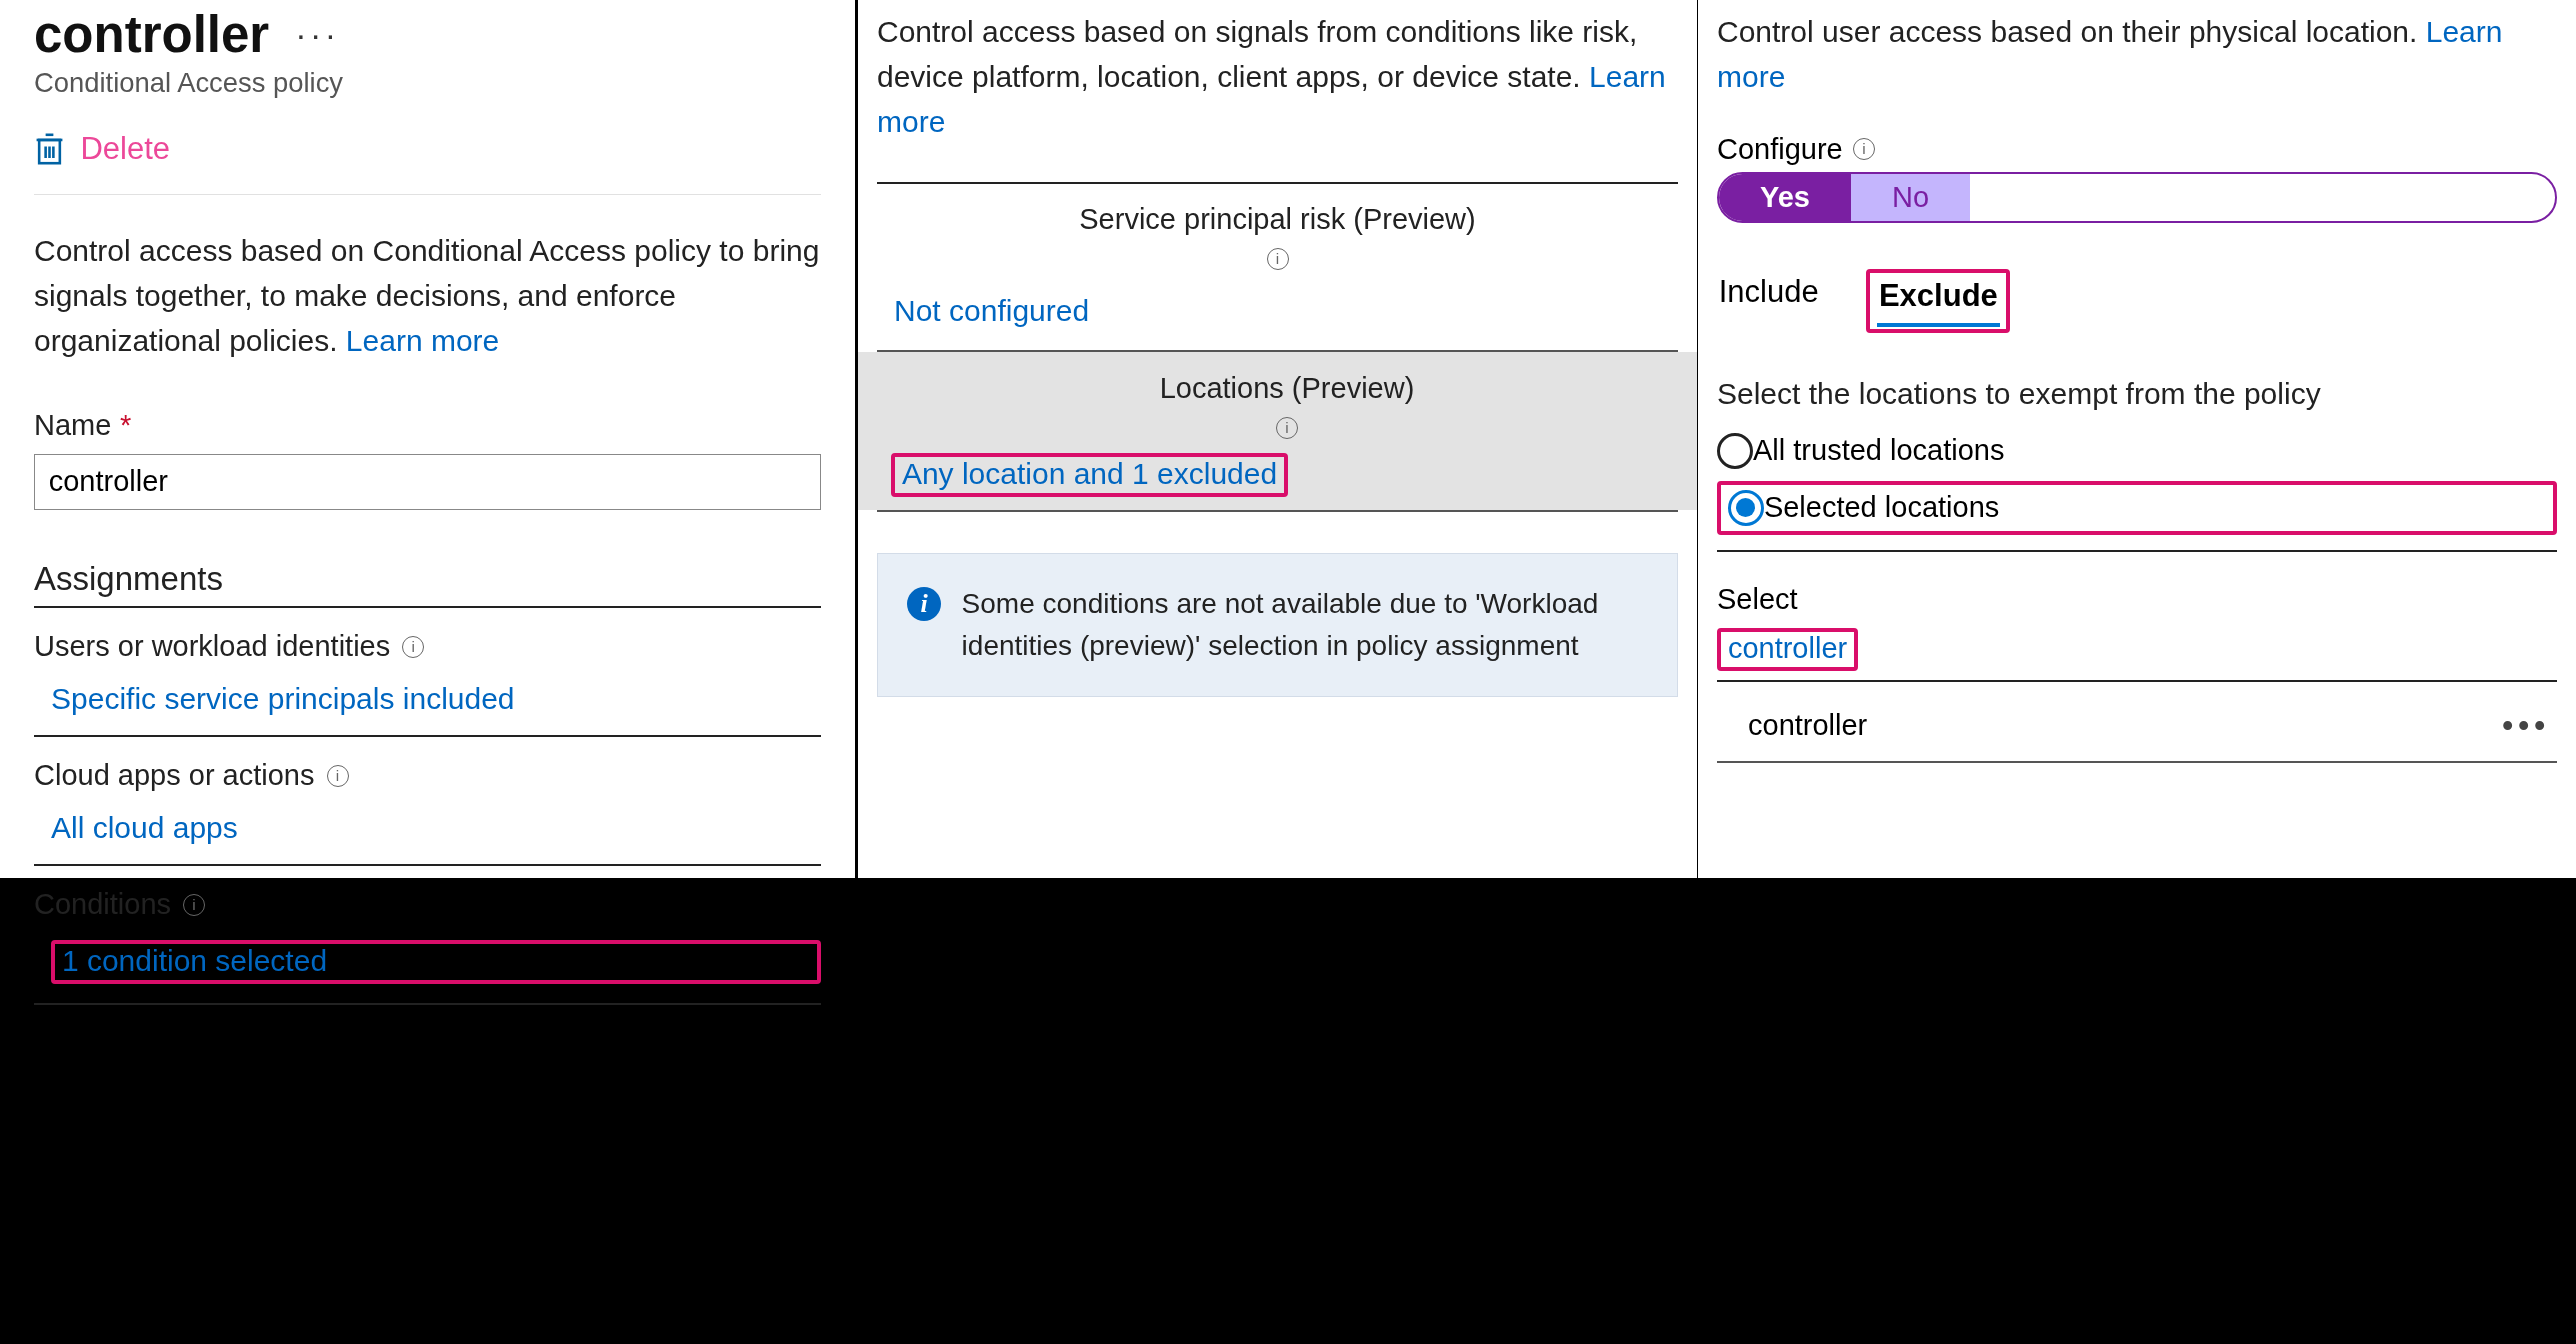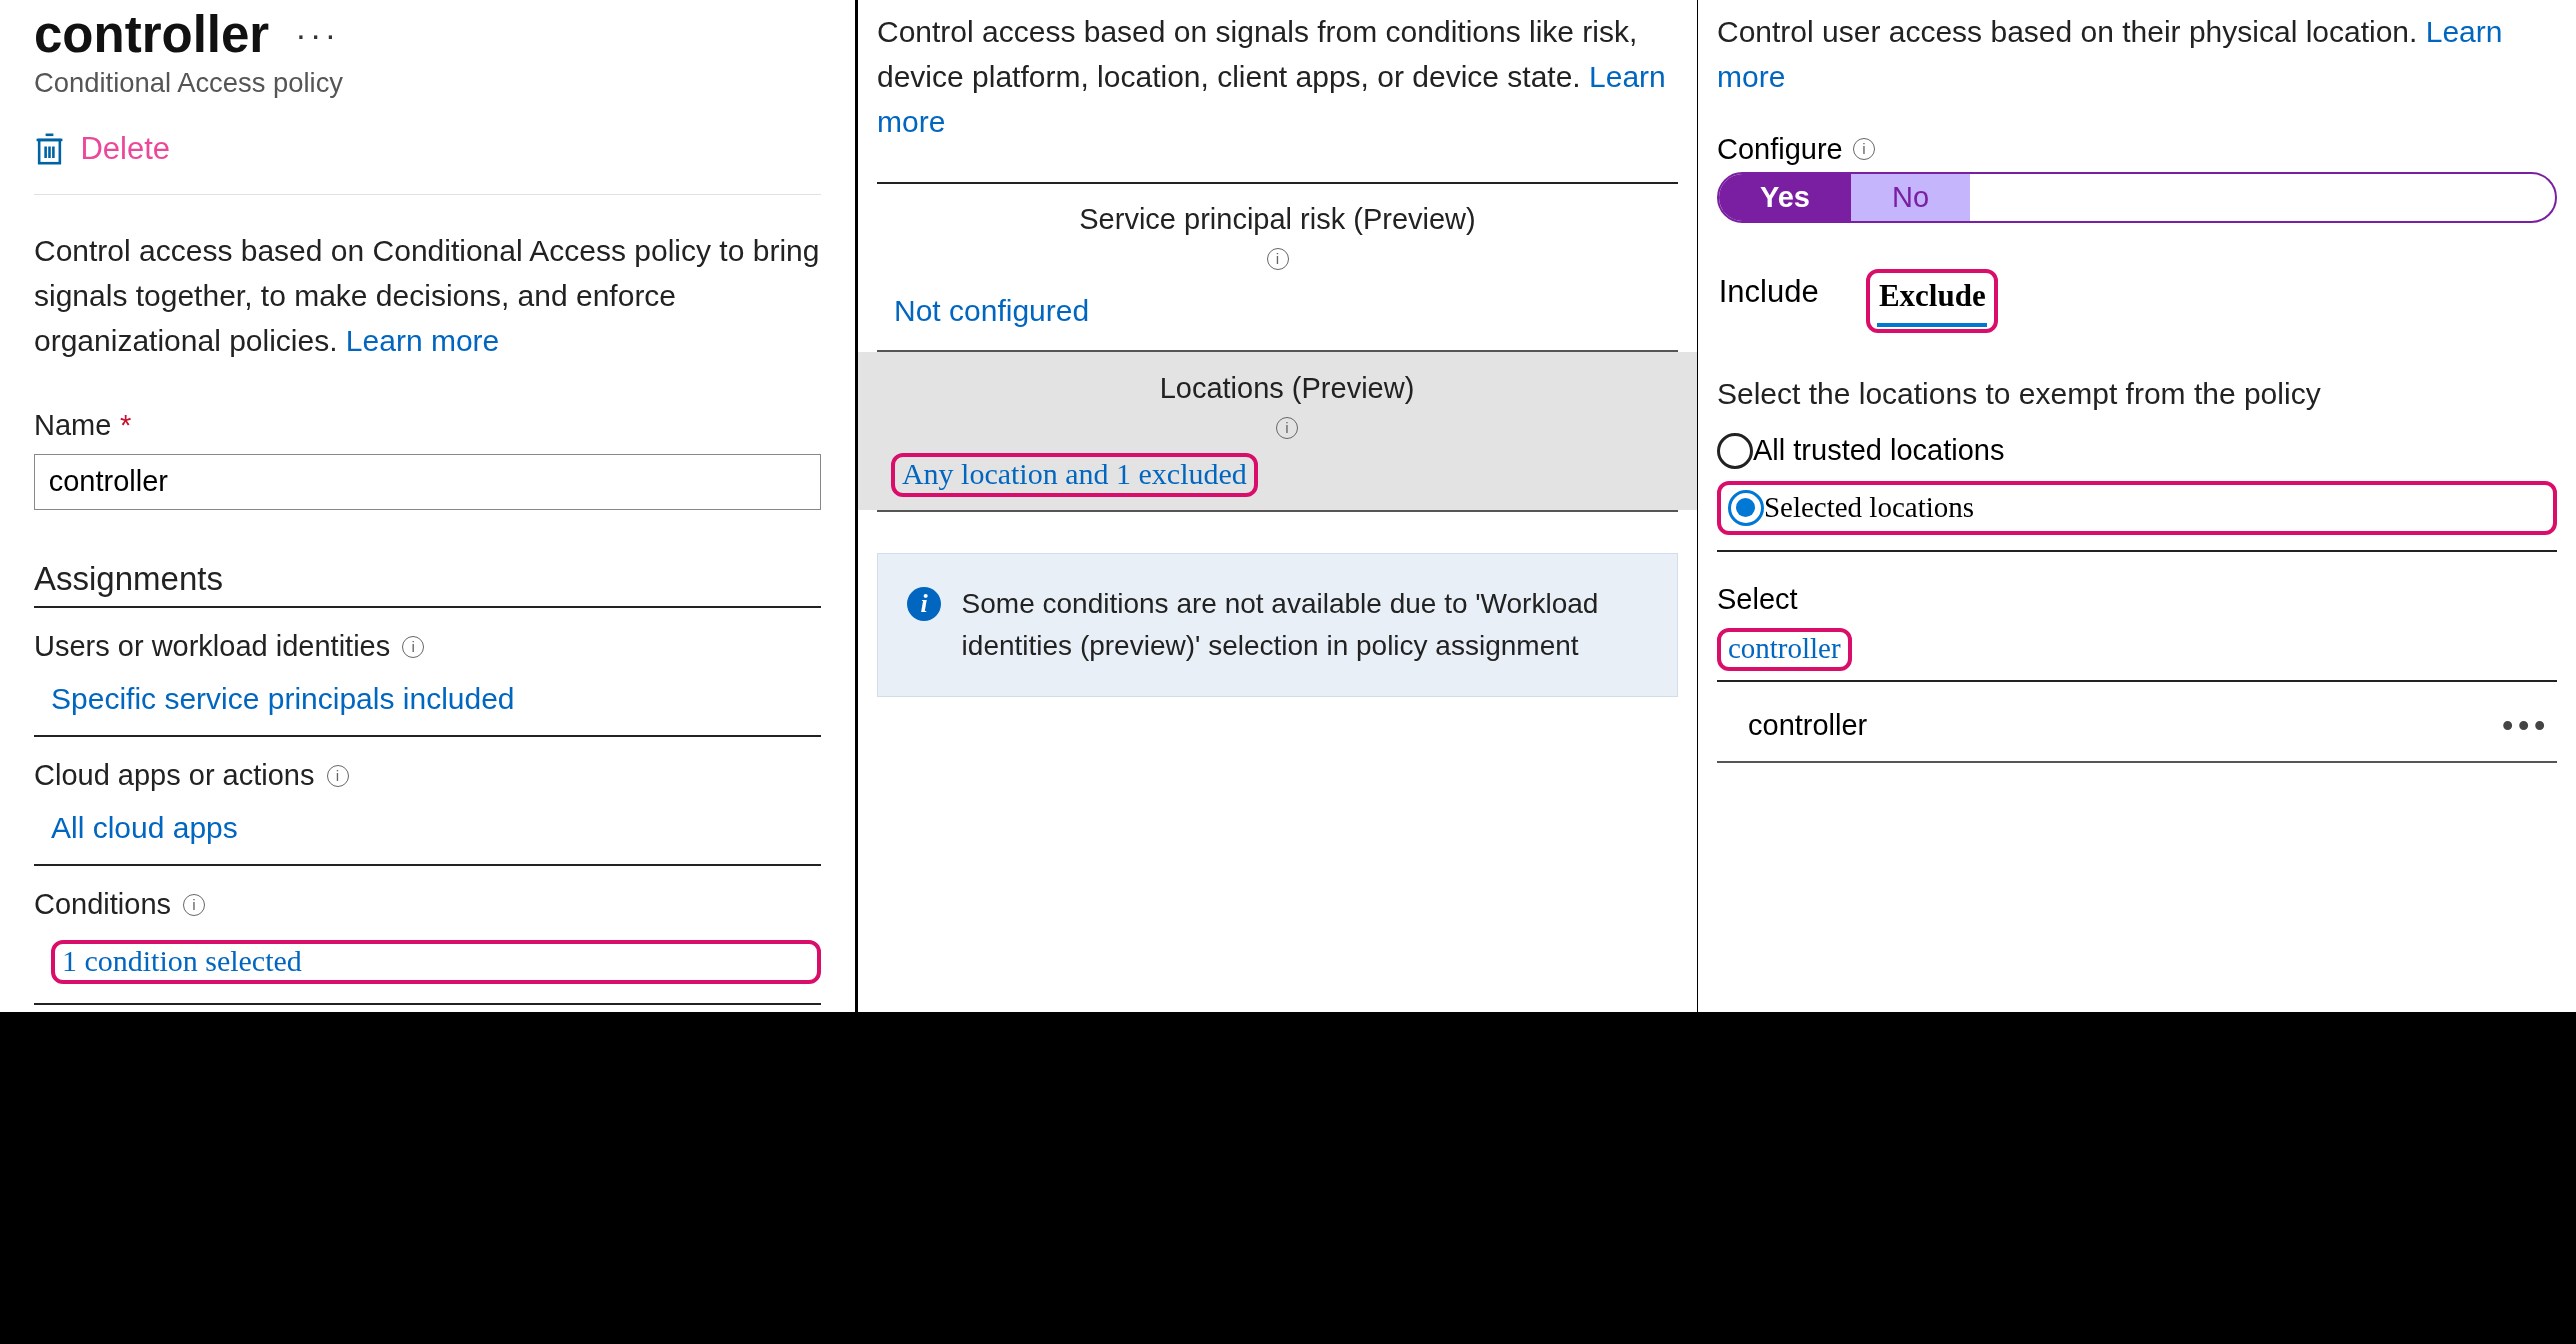--- a/index.html
+++ b/index.html
@@ -1,17 +1,17 @@
 <!DOCTYPE html>
 <html style="font-size:13.7px"><head>
 <meta charset="utf-8">
 <style>
   * { box-sizing: border-box; margin: 0; padding: 0; }
   html, body { width: 2576px; height: 1345px; font-family: "Segoe UI", Arial, sans-serif; background: #000; }
-  .page { display:flex; width:2576px; height:1012px; background:#fff; }
+  .page { display:flex; width:2576px; height:878px; background:#fff; }
   .col { border-right: 1.7px solid #000; padding: 8.6px 19px 20.6px 19px; display:flex; flex-direction:column; }
   .col1 { width:858px; border-right:3.4px solid #000; padding-top:0; padding-left:34px; padding-right:34px; }
   .col2 { width:840px; }
   .col3 { flex:1; border-right:none; }
 
   .title-row { display:flex; align-items:center; gap:26px; margin-top:5.1px; }
   .title { font-size:51px; font-weight:700; color:#111; }
   .more { font-size:34px; letter-spacing:3.4px; color:#333; }
   .subtitle { font-size:27.4px; color:#555; margin-top:3.4px; }
 
@@ -27,21 +27,21 @@
   .req { color:#c8102e; }
   .text-input { width:100%; font-size:29px; padding:10.3px 13.7px; border:1.7px solid #888; margin-top:12px; }
 
   .section-hdr { font-size:33px; color:#222; margin-top:50px; border-bottom:2.6px solid #222; padding-bottom:8.6px; }
 
   .item-label { display:flex; align-items:center; gap:12px; font-size:29px; color:#222; margin-top:22px; }
   .info-icon { width:22px; height:22px; border:1.7px solid #666; border-radius:50%; display:inline-flex; align-items:center; justify-content:center; font-size:15.4px; color:#666; }
   .item-link { font-size:30px; margin:19px 0 0 17px; display:inline-block; }
   .item-sep { border:none; border-top:2.6px solid #222; margin-top:19px; }
 
-  .highlight-box { border:4.3px solid #d90e6a; border-radius:12px; padding:0 6.9px 1.7px 6.9px; display:inline-block;font-family:Liberation Serif, serif; }
+  .highlight-box { border:4.3px solid #d90e6a; border-radius:4px; padding:0 6.9px 1.7px 6.9px; display:inline-block; }
 
   
   .cond-hdr { font-size:29px; color:#222; display:flex; align-items:center; gap:12px; padding:19px 0 5.1px 0;flex-direction:column; }
   .cond-sep { border:none; border-top:2.6px solid #222; }
   .cond-sep-light { border:none; border-top:2.6px solid #555; }
   .locations-block { background:#e3e3e3; padding:1.7px 0 13.7px 0; margin:0 -19px; }
   .locations-block .cond-hdr { padding-left:19px; }
   .locations-block .item-link { margin-left:33px; }
 
   .info-panel { background:#e8eff7; border:1.7px solid #d3dce8; margin:41px 0 0 0; padding:29px 29px 29px 29px; display:flex; gap:20.6px; }

